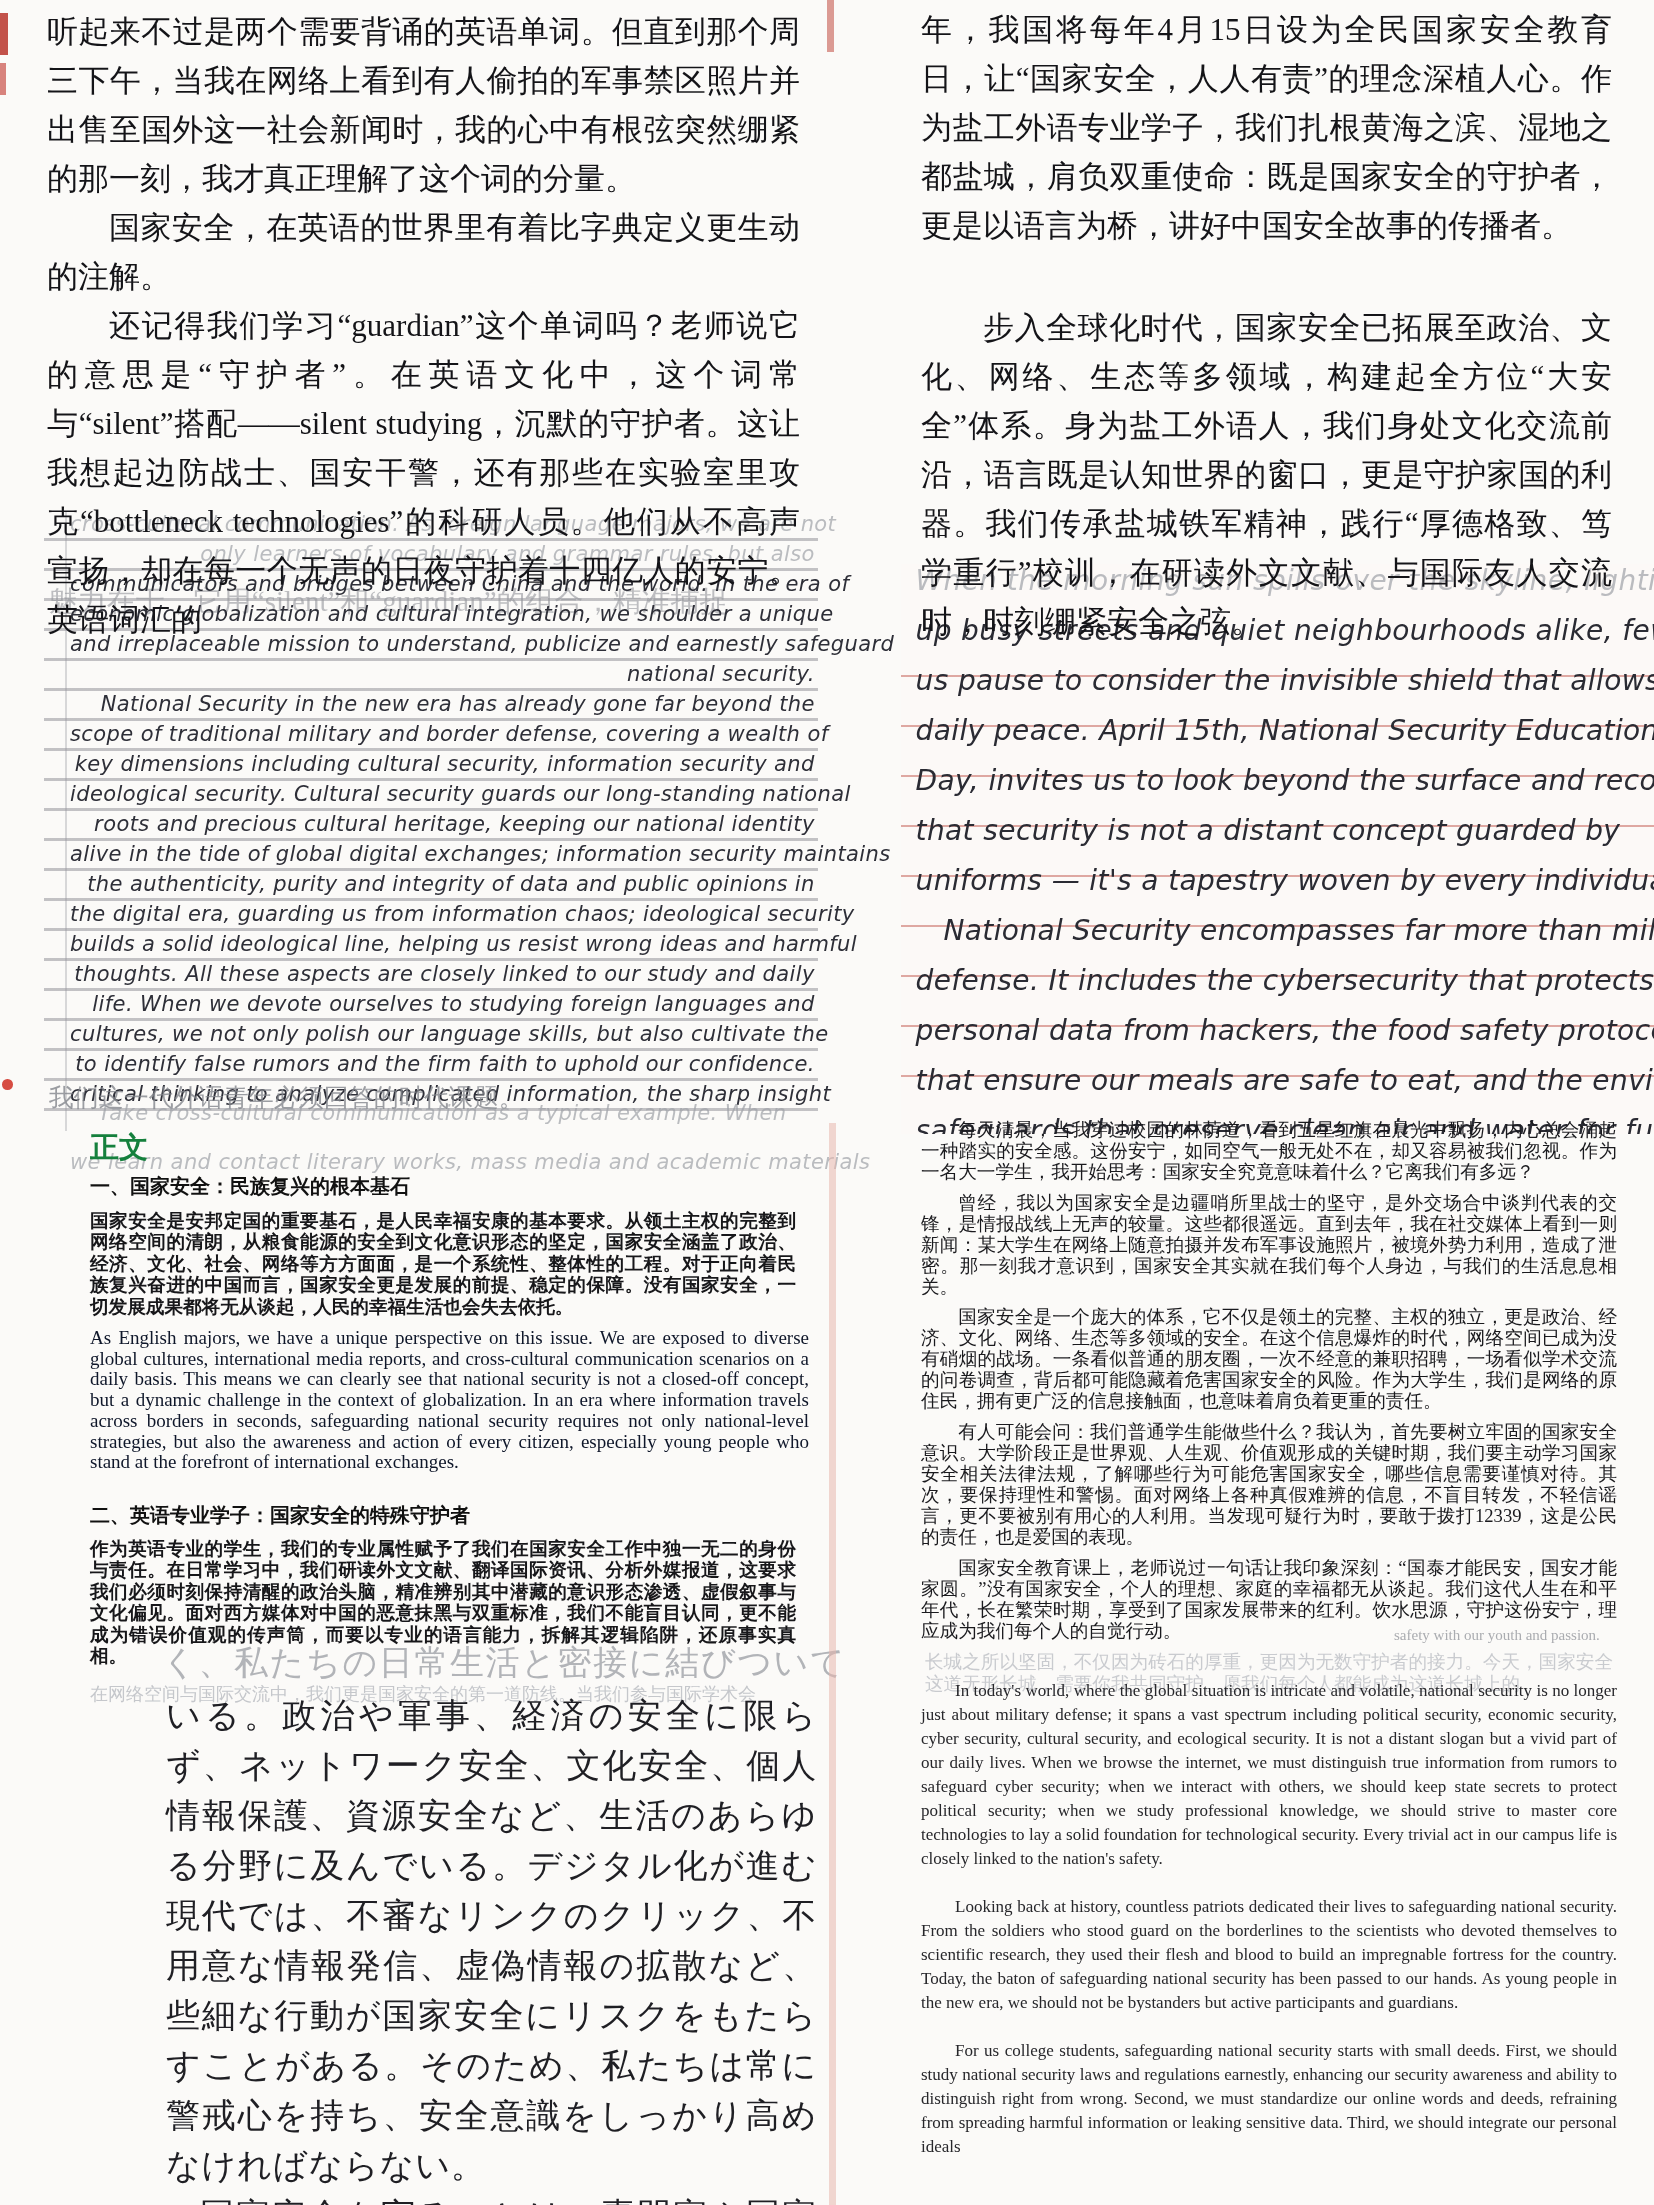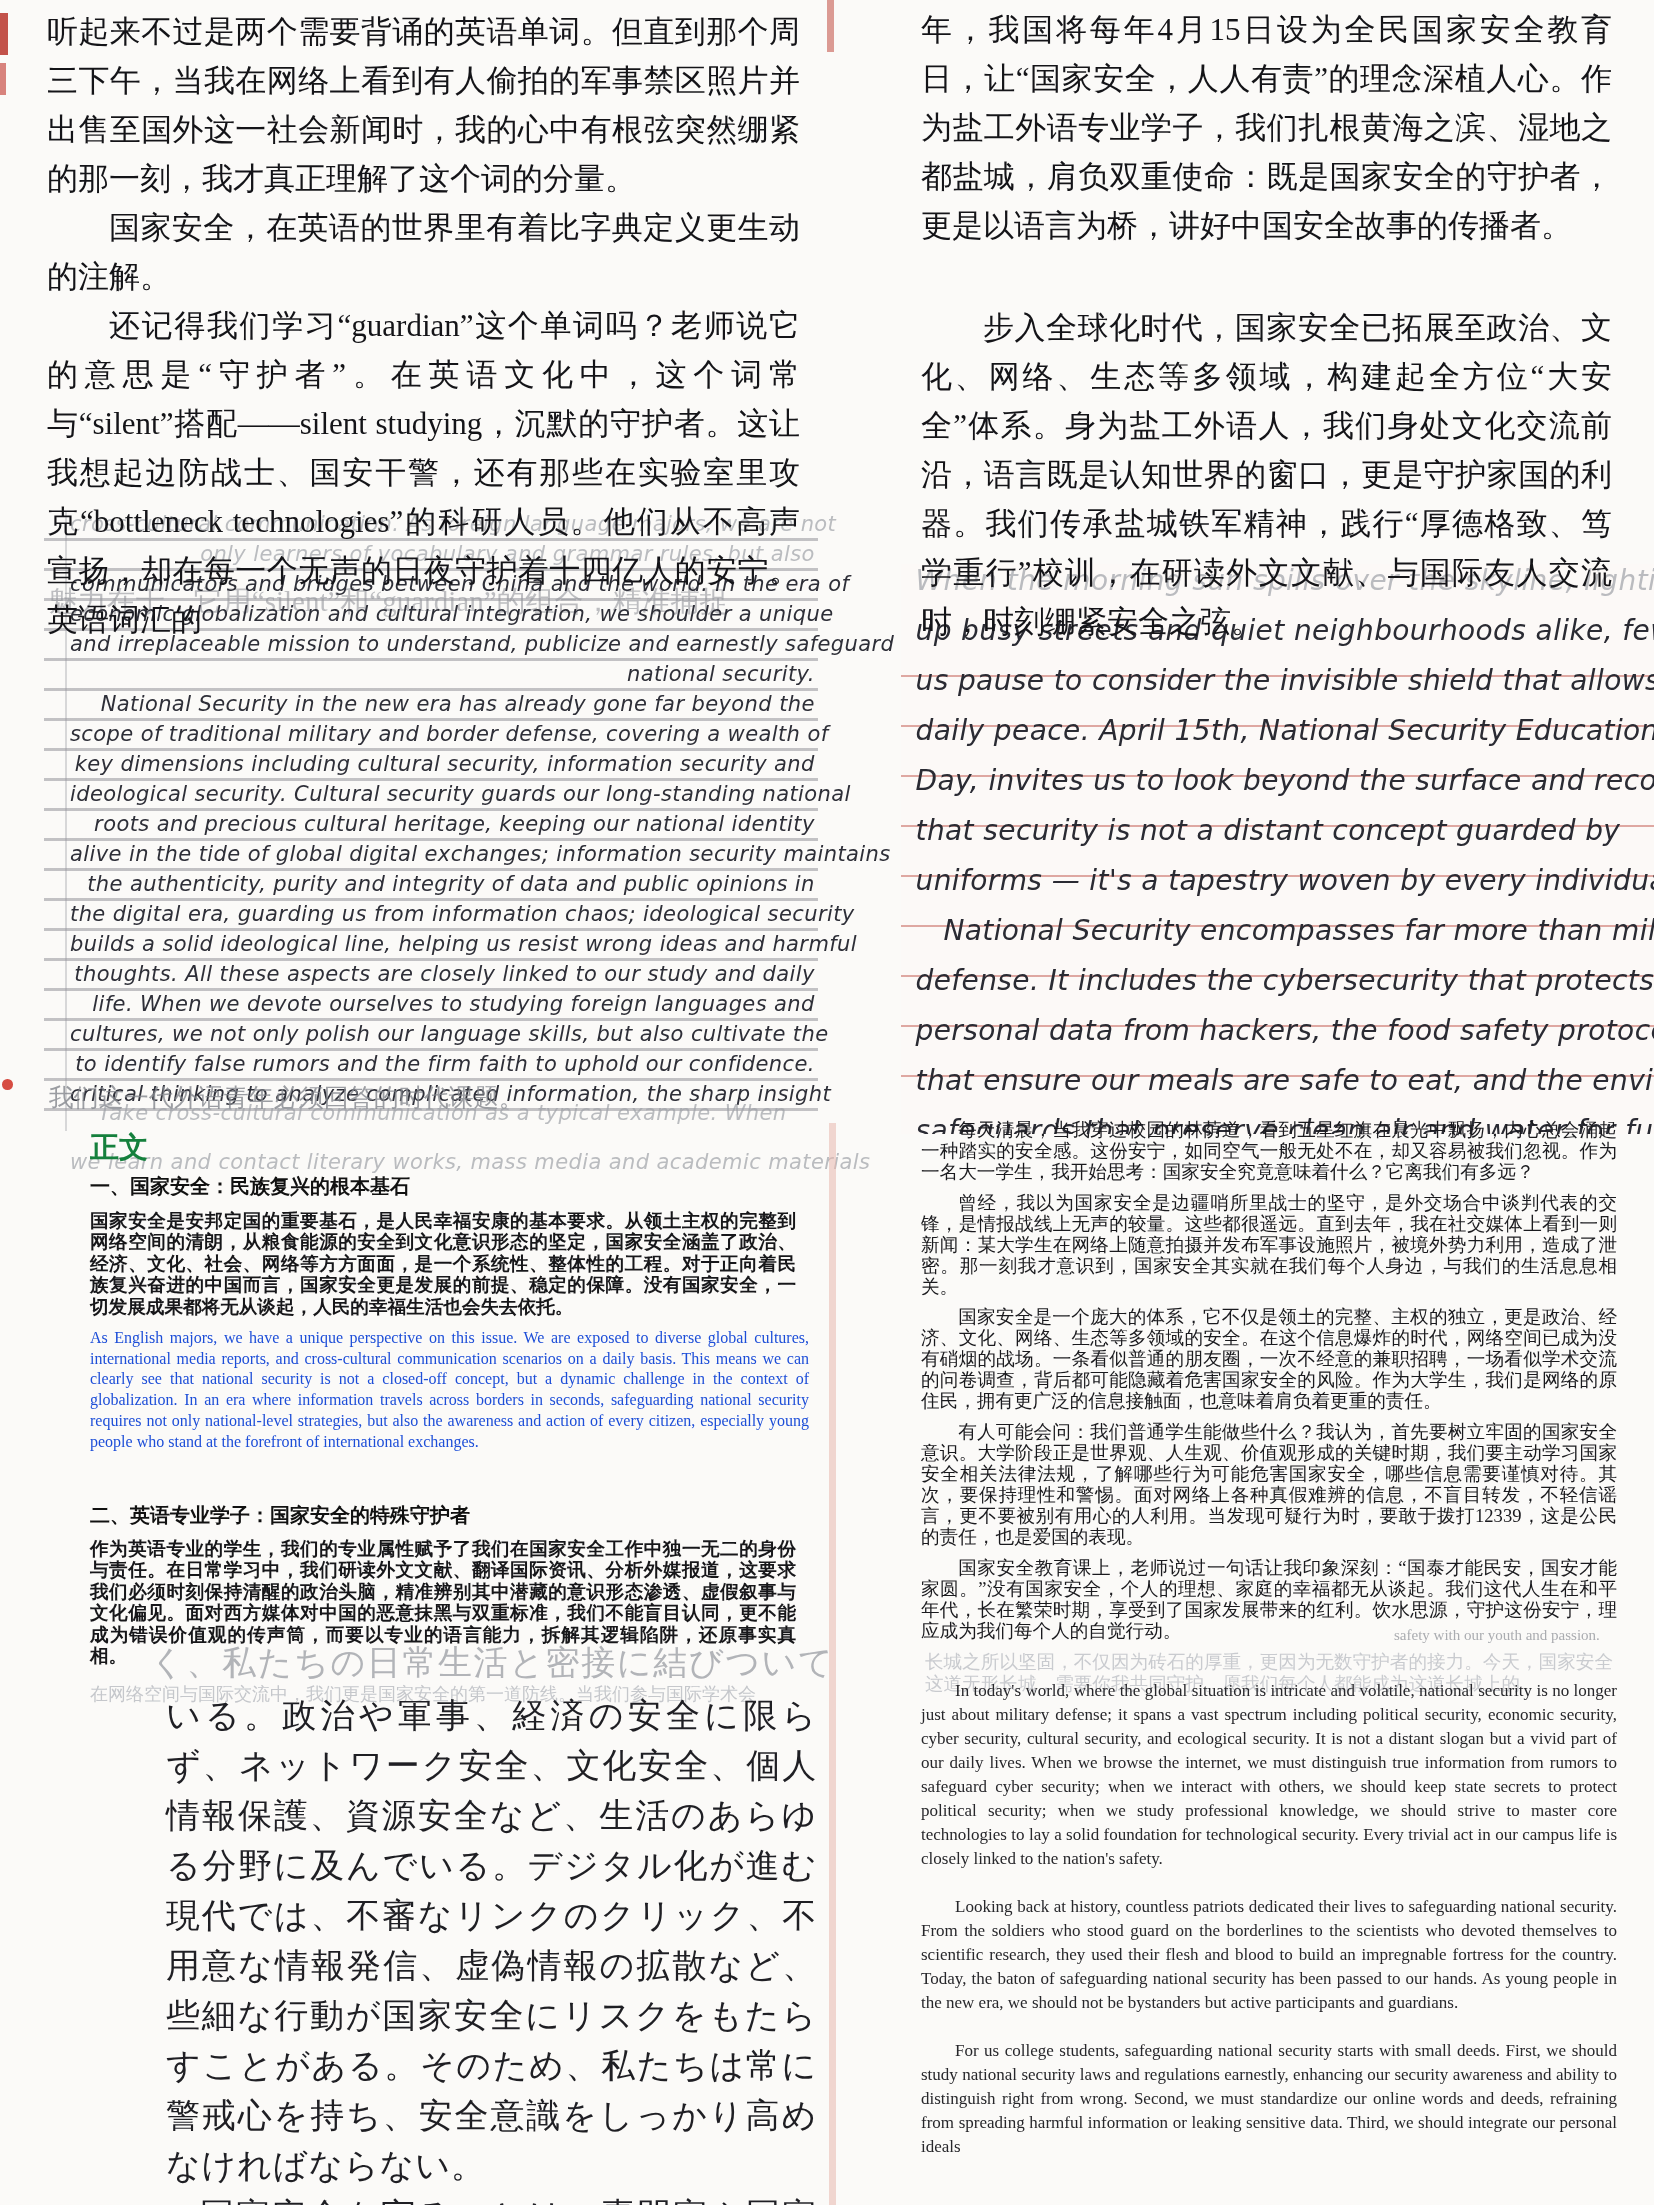--- a/index.html
+++ b/index.html
@@ -41,23 +41,23 @@
 
   
   .zhengwen{position:absolute;left:90px;top:1128px;margin:0;font-family:"DejaVu Sans",sans-serif;
     font-weight:bold;font-size:29px;color:#15803d;z-index:3;}
   .sec-head{position:absolute;left:90px;margin:0;font-family:"DejaVu Sans",sans-serif;
     font-weight:bold;font-size:20px;color:#111;}
   .s1{top:1173px;} .s2{top:1502px;}
   .zh-bold{position:absolute;left:90px;width:706px;font-family:"DejaVu Sans",sans-serif;
     font-weight:bold;font-size:18.6px;line-height:21.4px;text-align:justify;color:#17171a;}
   .b1{top:1210px;} .b2{top:1538px;}
-  .en-serif-l{position:absolute;left:90px;top:1328px;width:719px;font-size:16px;line-height:20.7px;
-    text-align:justify;color:#1d4ed8;}
-  .jp-faded-line{position:absolute;left:150px;top:1640px;font-family:"DejaVu Sans",sans-serif;
+  .en-serif-l{position:absolute;left:90px;top:1328px;width:719px;font-size:19px;line-height:20.7px;
+    text-align:justify;color:#0f172a;}
+  .jp-faded-line{position:absolute;left:162px;top:1640px;font-family:"DejaVu Sans",sans-serif;
     font-size:34px;letter-spacing:1.6px;color:#b2b4b8;white-space:nowrap;}
   .zh-faded-line{position:absolute;left:90px;top:1682px;font-size:18px;color:#c5c7cb;white-space:nowrap;}
   .jp-block{position:absolute;left:166px;top:1690px;width:651px;font-family:"DejaVu Sans",sans-serif;
     font-size:34px;line-height:50px;letter-spacing:0.8px;text-align:justify;color:#1f1f24;}
   .jp-block .ind1{text-indent:1em;}
 
   
   .col{position:absolute;top:0;height:2177px;}
   .col-left{left:0;width:827px;}
   .col-right{left:901px;width:754px;}

